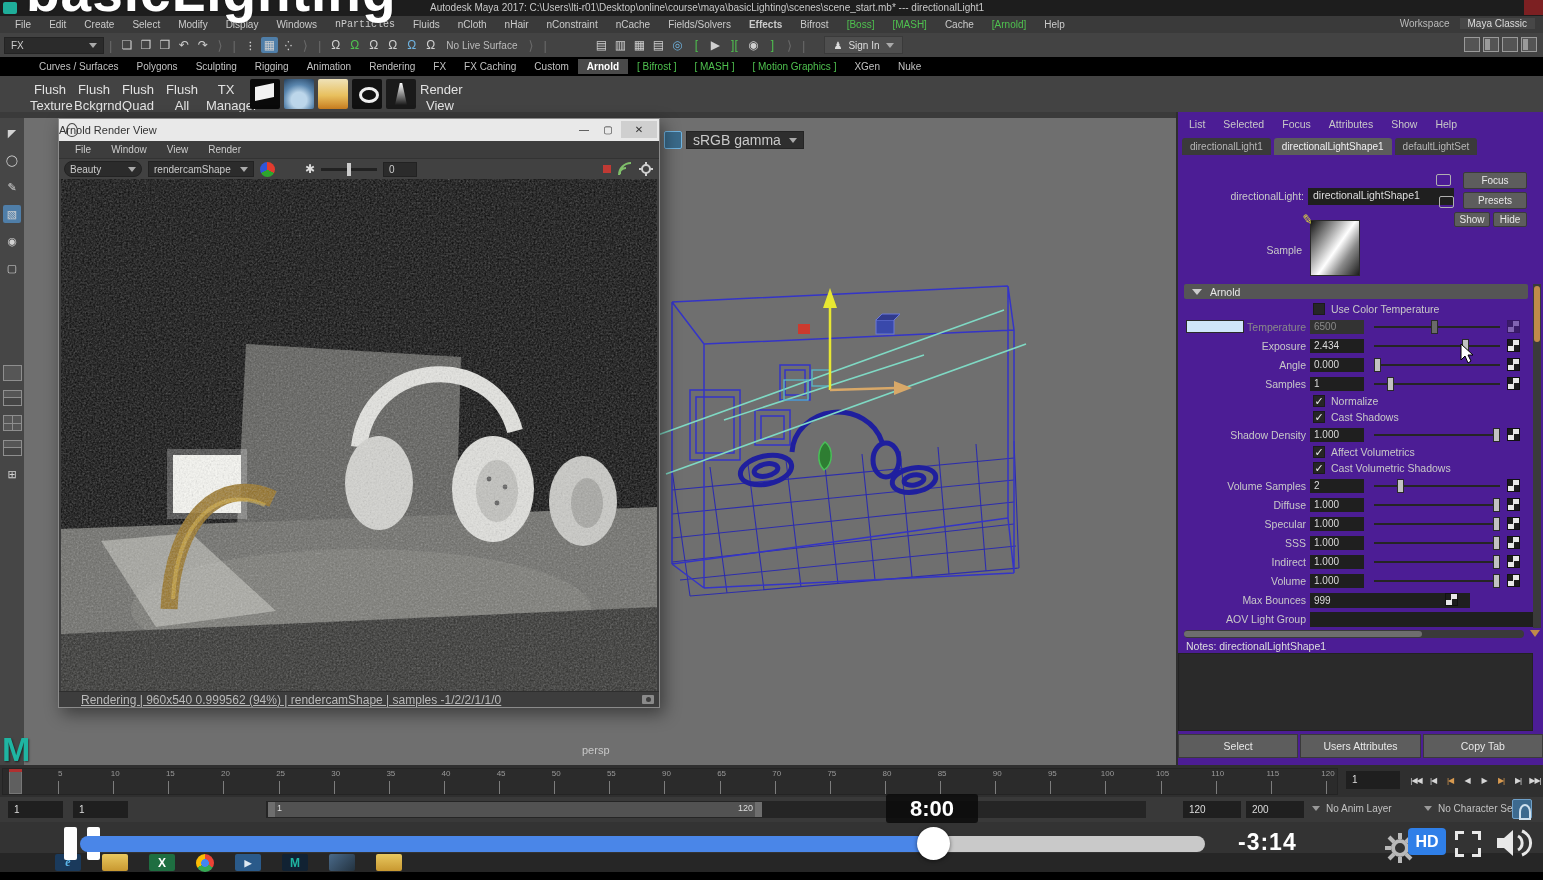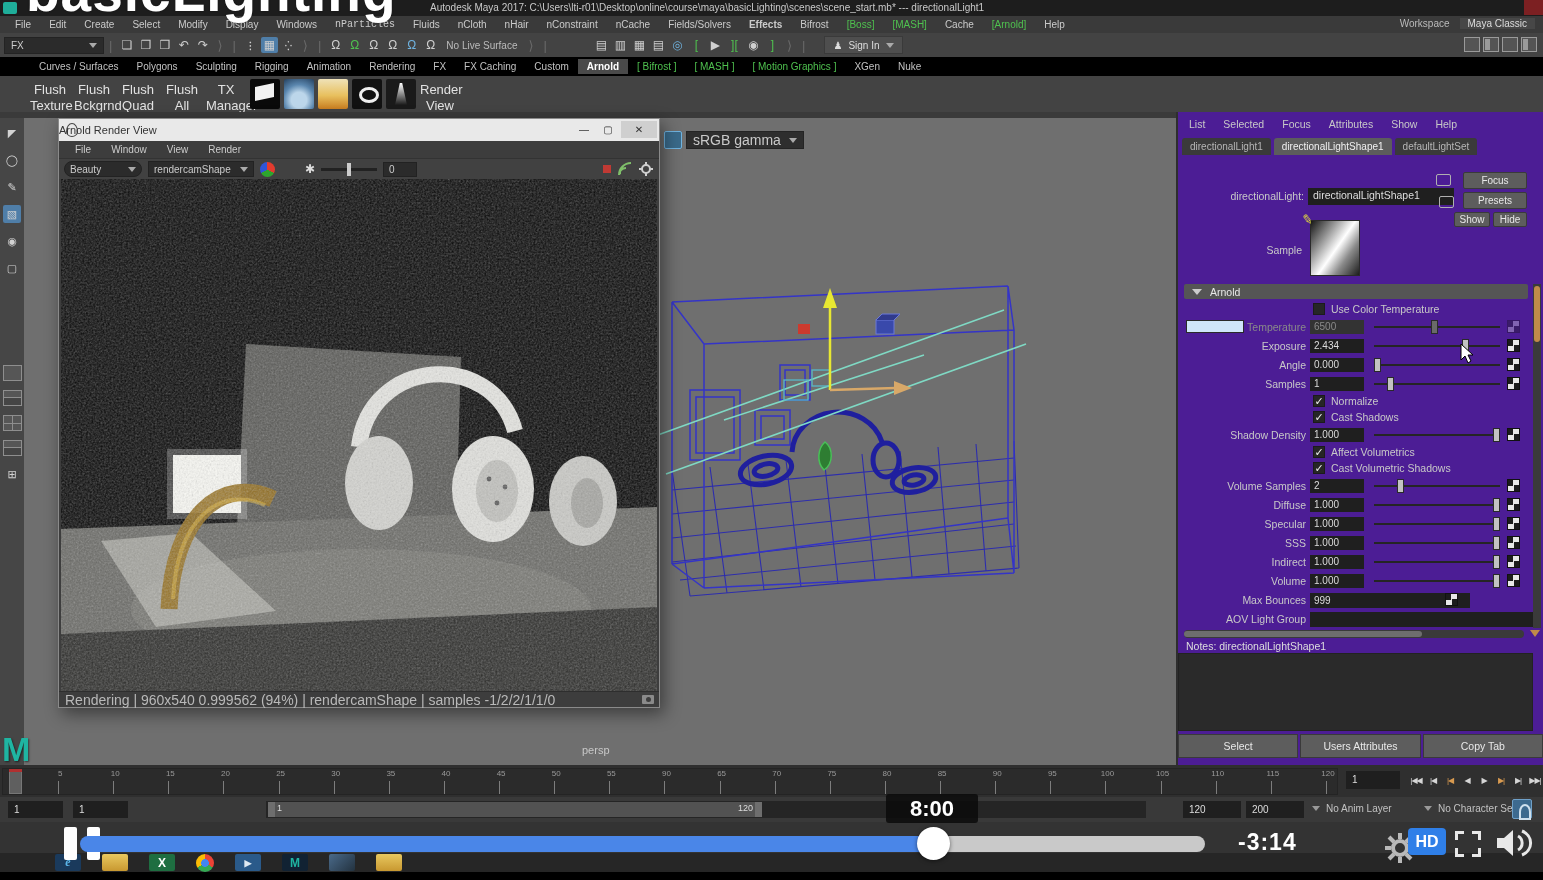--- a/index.html
+++ b/index.html
@@ -85,21 +85,21 @@
   #rv-toolbar { position:absolute; left:0; top:40px; width:100%; height:20px; background:#414141; display:flex; align-items:center; gap:6px; padding-left:5px; font-size:10px; color:#ccc; }
   .rv-dd { height:16px; background:#2b2b2b; border:1px solid #222; display:flex; align-items:center; justify-content:space-between; padding:0 5px; gap:6px; }
   #rv-rgb { width:15px; height:15px; border-radius:50%; background:conic-gradient(#e23b2e 0 120deg, #2ea52e 120deg 240deg, #2e55d8 240deg 360deg); }
   #rv-refresh { color:#ddd; font-size:12px; }
   #rv-slider { width:56px; height:3px; background:#222; position:relative; }
   #rv-slider .kn { position:absolute; left:26px; top:-5px; width:4px; height:13px; background:#ccc; }
   #rv-zero { width:34px; height:15px; background:#2b2b2b; border:1px solid #222; color:#ccc; display:flex; align-items:center; padding-left:5px; }
   #rv-right { position:absolute; right:6px; top:3px; display:flex; gap:7px; align-items:center; }
   #rv-stop { width:8px; height:8px; background:#c03a34; }
   #rv-render { position:absolute; left:2px; top:60px; width:596px; height:512px; background:#060606; }
-  #rv-status { position:absolute; left:0; bottom:0; width:100%; height:16px; background:#3d3d3d; color:#b9b9b9; font-size:14px; display:flex; align-items:center; padding:0 6px; border-top:1px solid #2e2e2e; }
+  #rv-status { position:absolute; left:0; bottom:0; width:100%; height:16px; background:#3d3d3d; color:#b9b9b9; font-size:12px; display:flex; align-items:center; padding:0 22px; border-top:1px solid #2e2e2e;text-decoration:underline; }
   #rv-cam-ico { position:absolute; right:5px; bottom:3px; width:12px; height:9px; background:#8a8a8a; border-radius:1px; }
   #rv-cam-ico:after { content:""; position:absolute; left:4px; top:2px; width:5px; height:5px; border-radius:50%; background:#3d3d3d; }
 
   
   #ae { position:absolute; left:1178px; top:0; width:365px; height:653px; background:#4c1d95; font-size:10.5px; color:#c8c8c8; }
   #ae-menubar { position:absolute; left:4px; top:6px; display:flex; gap:4px; }
   #ae-menubar span { padding:0 7px; }
   #ae-tabs { position:absolute; left:4px; top:26px; display:flex; gap:3px; }
   .ae-tab { background:#3a3a3a; color:#b5b5b5; padding:3px 8px; font-size:10px; border-radius:3px 3px 0 0; }
   .ae-tab.active { background:#5c5c5c; color:#f0f0f0; }

